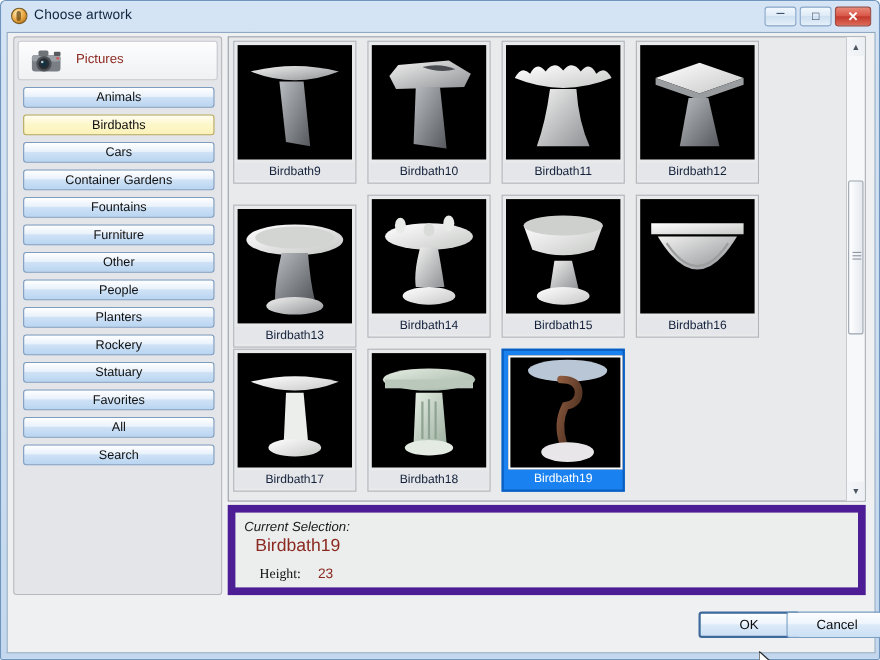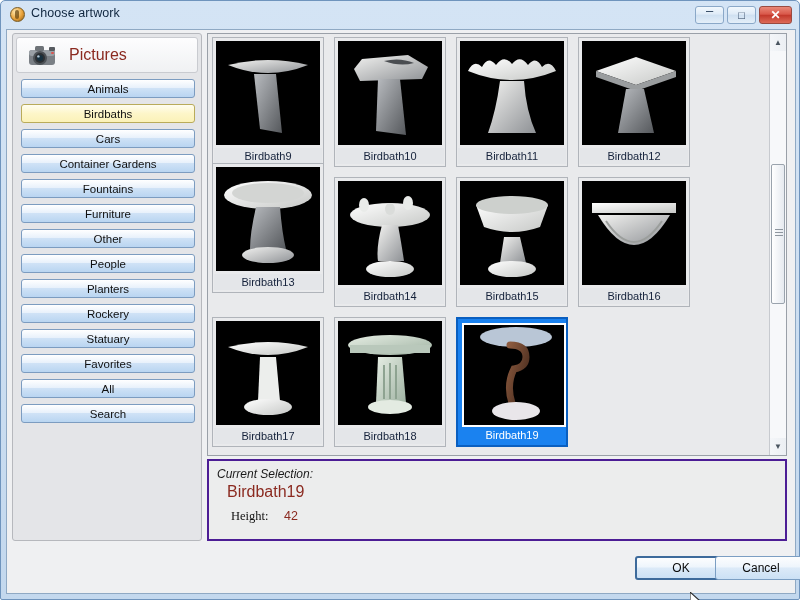--- a/index.html
+++ b/index.html
@@ -109,21 +109,21 @@
     border-radius: 3px;
   }
   #camera-icon {
     position: absolute;
     left: 6px; top: 5px;
     width: 40px; height: 26px;
   }
   #sidebar-title {
     position: absolute;
     left: 52px; top: 8px;
-    font-size: 16px;
+    font-size: 12px;
     color: #8b2a20;
   }
 
   .sbtn {
     position: absolute;
     left: 8px;
     width: 174px; height: 19px;
     box-sizing: border-box;
     border: 1px solid #7c9cc0;
     border-radius: 3px;
@@ -220,21 +220,21 @@
     background: #8e969f; margin-bottom: 2px;
   }
 
   
   #selpanel {
     position: absolute;
     left: 200px; top: 429px;
     width: 580px; height: 82px;
     box-sizing: border-box;
     background: #eceded;
-    border: 2px solid #4c1d95;
+    border: 7px solid #4c1d95;
   }
   #sel-label {
     position: absolute;
     left: 8px; top: 6px;
     font-size: 12px; font-style: italic;
     color: #1a1a1a;
   }
   #sel-name {
     position: absolute;
     left: 18px; top: 22px;
@@ -454,21 +454,21 @@
                     <stop offset="0" stop-color="#8d5b3f"></stop>
                     <stop offset="1" stop-color="#40261a"></stop>
                   </linearGradient>
                 </defs>
                 <path d="M14 30 L54 16 L94 30 L54 44Z" fill="url(#wh)"></path>
                 <path d="M14 30 L14 36 L54 50 L94 36 L94 30 L54 44Z" fill="#9a9d9f"></path>
                 <path d="M44 48 L36 92 L72 92 L62 48Z" fill="url(#dk)"></path>
               </svg></div>
             <div class="cap">Birdbath12</div>
           </div>
-          <div class="tile" style="left: 4px; top: 129px;">
+          <div class="tile" style="left: 4px; top: 152px;">
             <div class="img"><svg viewBox="0 0 104 104" width="104" height="104">
                 <defs>
                   <linearGradient id="st" x1="0" y1="0" x2="1" y2="1">
                     <stop offset="0" stop-color="#f2f2f0"></stop>
                     <stop offset="1" stop-color="#8e9195"></stop>
                   </linearGradient>
                   <linearGradient id="dk" x1="0" y1="0" x2="1" y2="1">
                     <stop offset="0" stop-color="#b9bcc0"></stop>
                     <stop offset="1" stop-color="#55585c"></stop>
                   </linearGradient>
@@ -690,21 +690,21 @@
             </div>
         </div>
         <div class="sb-arrow" id="sb-down">▼</div>
       </div>
     </div>
 
     <div id="selpanel">
       <div id="sel-label">Current Selection:</div>
       <div id="sel-name">Birdbath19</div>
       <div id="sel-height-label">Height:</div>
-      <div id="sel-height-value">42</div>
+      <div id="sel-height-value">23</div>
     </div>
 
     <div class="footbtn" id="btn-ok">OK</div>
     <div class="footbtn" id="btn-cancel">Cancel</div>
 
     <svg id="cursor" viewBox="0 0 14 20">
       <polygon points="0,0 0,15 4,11.5 6.5,17.5 9,16.4 6.6,10.6 11.5,10.3" fill="#ffffff" stroke="#2b2b2b" stroke-width="1.1"></polygon>
     </svg>
 
   </div>

